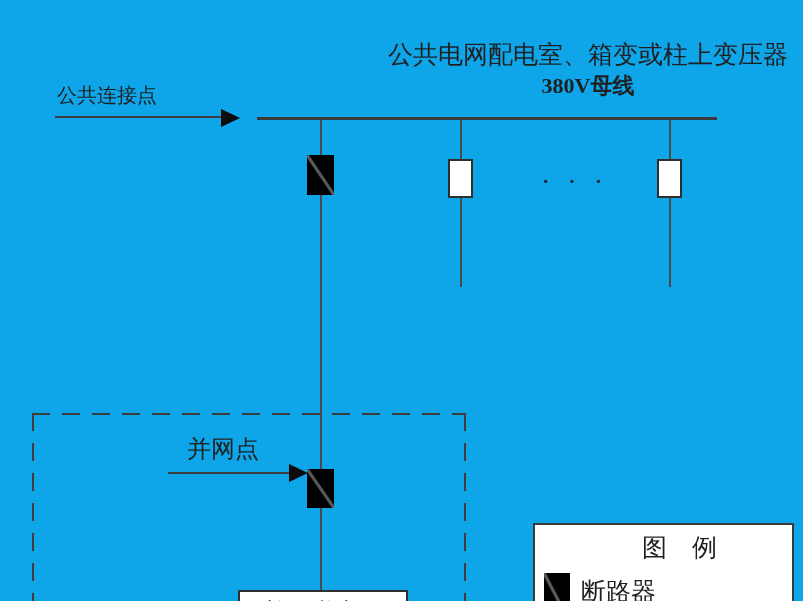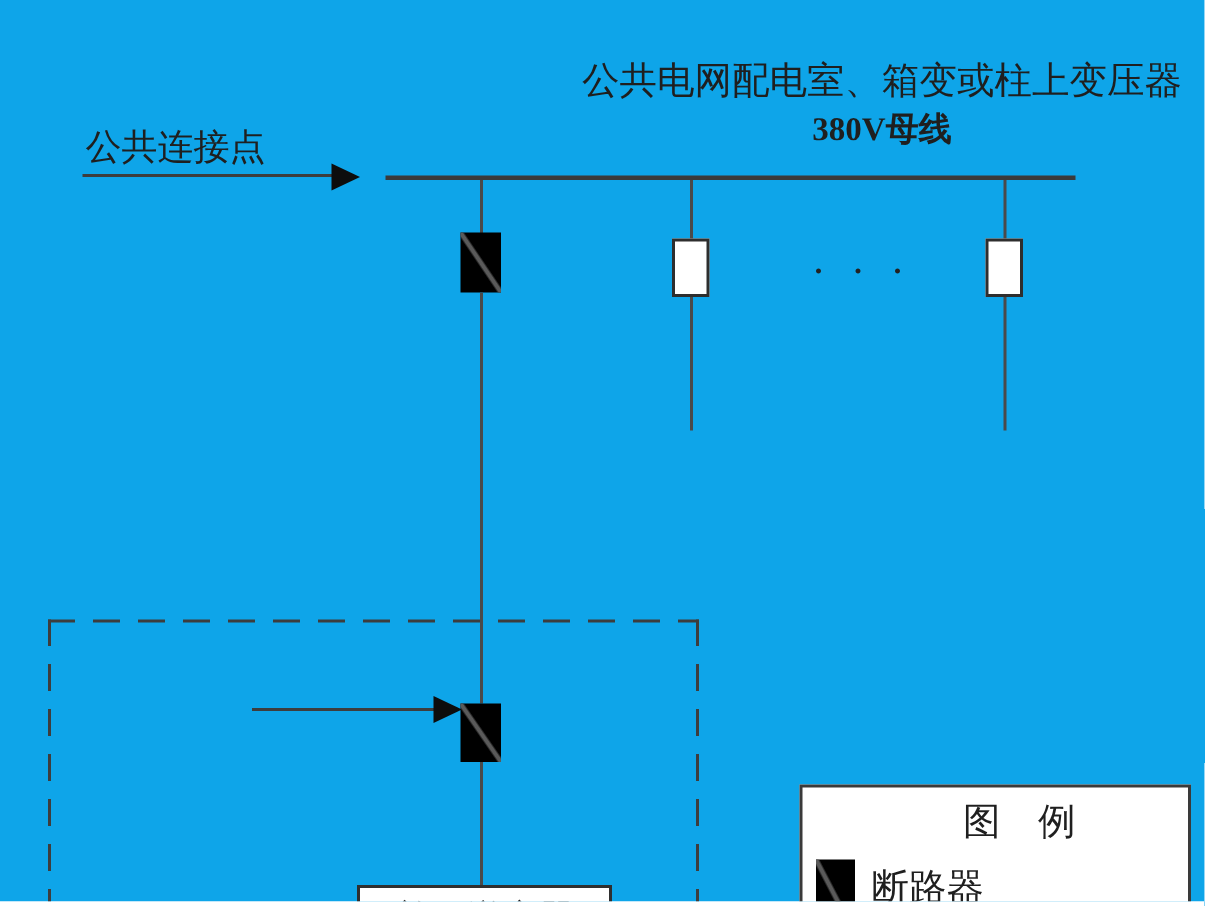--- a/index.html
+++ b/index.html
@@ -9,21 +9,21 @@
     background:#0ea5e9;
     overflow:hidden;
     font-family:"Liberation Serif","DejaVu Serif",serif;
     color:#1f1f1f;
   }
   .abs{position:absolute;}
   
   .title-block{left:374px;top:40px;width:428px;text-align:center;line-height:1.22;}
   .title-line1{font-size:25px;white-space:nowrap;}
   .title-line2{font-size:22px;margin-top:2px;font-weight:bold;}
-  .pcc-label{left:57px;top:82px;font-size:24px;white-space:nowrap;}
+  .pcc-label{left:57px;top:82px;font-size:20px;white-space:nowrap;}
   .poc-label{left:187px;top:433px;font-size:24px;white-space:nowrap;}
   .ellipsis{left:541px;top:166px;font-size:28px;letter-spacing:5px;color:#222;white-space:nowrap;}
   
   .hline{background:#3d3d3d;height:2px;}
   .vline{background:#4a4a4a;width:1.5px;}
   .pcc-line{left:55px;top:116px;width:167px;}
   .bus-line{left:257px;top:117px;width:460px;height:3px;background:#3a3a3a;}
   .arrow-head{width:0;height:0;border-top:9px solid transparent;border-bottom:9px solid transparent;border-left:19px solid #0d0d0d;}
   .pcc-arrow-head{left:221px;top:109px;}
   .poc-arrow-line{left:168px;top:472px;width:122px;}
@@ -96,20 +96,21 @@
   <div class="abs ellipsis">· · ·</div>
 
   <div class="abs vline drop3-top"></div>
   <div class="abs breaker-open open2"></div>
   <div class="abs vline drop3-bot"></div>
 
   <div class="abs dash-h dash-top"></div>
   <div class="abs dash-v dash-left"></div>
   <div class="abs dash-v dash-right"></div>
 
+  <div class="abs poc-label">并网点</div>
   <div class="abs hline poc-arrow-line"></div>
   <div class="abs arrow-head poc-arrow-head"></div>
   <div class="abs breaker-closed breaker2"></div>
   <div class="abs vline drop1-bot"></div>
 
   <div class="abs inverter-box">
     <span>并网逆变器</span>
   </div>
 
   <div class="abs legend-box">

